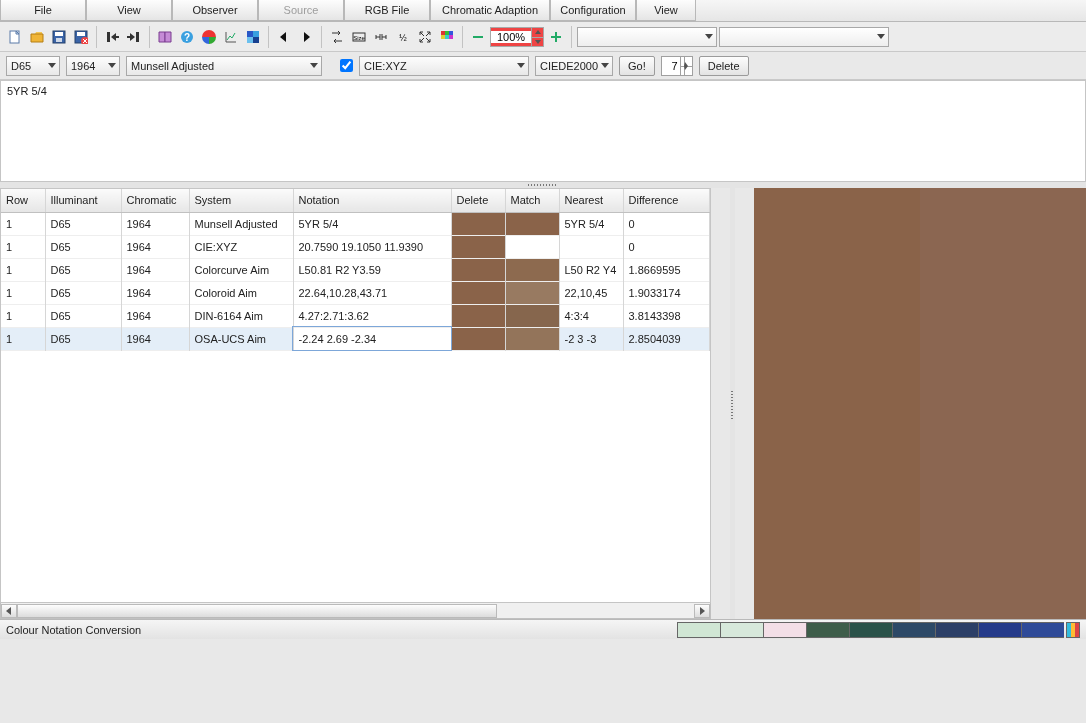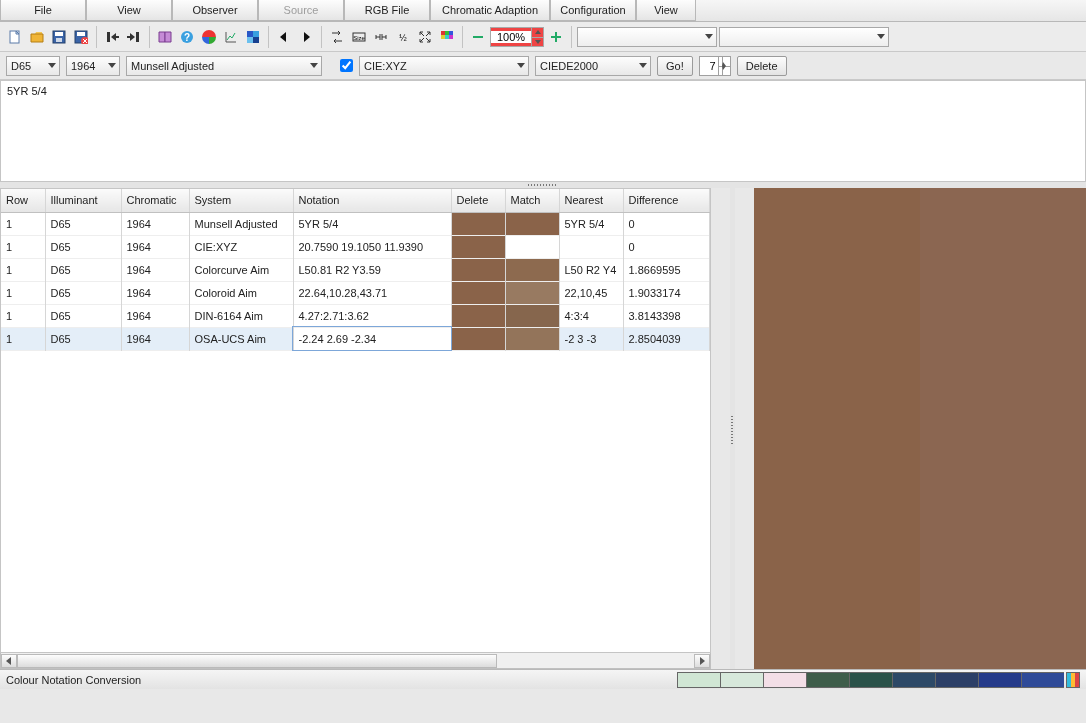--- a/index.html
+++ b/index.html
@@ -71,21 +71,21 @@
 
   
   .inputarea{
     height:102px;background:#fff;border:1px solid #c5c5c5;margin:0;position:relative;
     padding:4px 6px;
   }
   .splitter-h{height:6px;background:#e4e4e4;cursor:row-resize;display:flex;align-items:center;justify-content:center;}
   .splitter-h::after{content:"";width:30px;height:2px;background:repeating-linear-gradient(90deg,#777 0 1px,transparent 1px 3px);}
 
   
-  .mainrow{display:flex;height:481px;gap:19px;}
+  .mainrow{display:flex;height:431px;gap:19px;}
   .left{flex:0 0 710px;display:flex;flex-direction:column;position:relative;}
   .vsplit{width:5px;background:#e4e4e4;cursor:col-resize;display:flex;align-items:center;justify-content:center;}
   .vsplit::after{content:"";height:30px;width:2px;background:repeating-linear-gradient(0deg,#777 0 1px,transparent 1px 3px);}
   .right{flex:1;display:flex;}
   .preview{flex:1;}
   .p1{background:#8a6349;}
   .p2{background:#8b6651;}
 
   
   .grid{flex:1;overflow:hidden;background:#fff;border:1px solid #c5c5c5;}
@@ -296,21 +296,21 @@
       <div class="arrow"></div>
     </div>
   <div style="width:6px"></div>
   <label style="display:flex;align-items:center;gap:2px;">
     <input type="checkbox" checked="" style="">
   </label>
   <div class="combo" style="width:170px">
       <span>CIE:XYZ</span>
       <div class="arrow"></div>
     </div>
-  <div class="combo" style="width:116px">
+  <div class="combo" style="width:78px">
       <span>CIEDE2000</span>
       <div class="arrow"></div>
     </div>
   <div class="btn">Go!</div>
   <div class="spin">
     <input value="7" style="">
     <div class="arrows">
         <div>
           <div class="tri-u"></div>
         </div>

